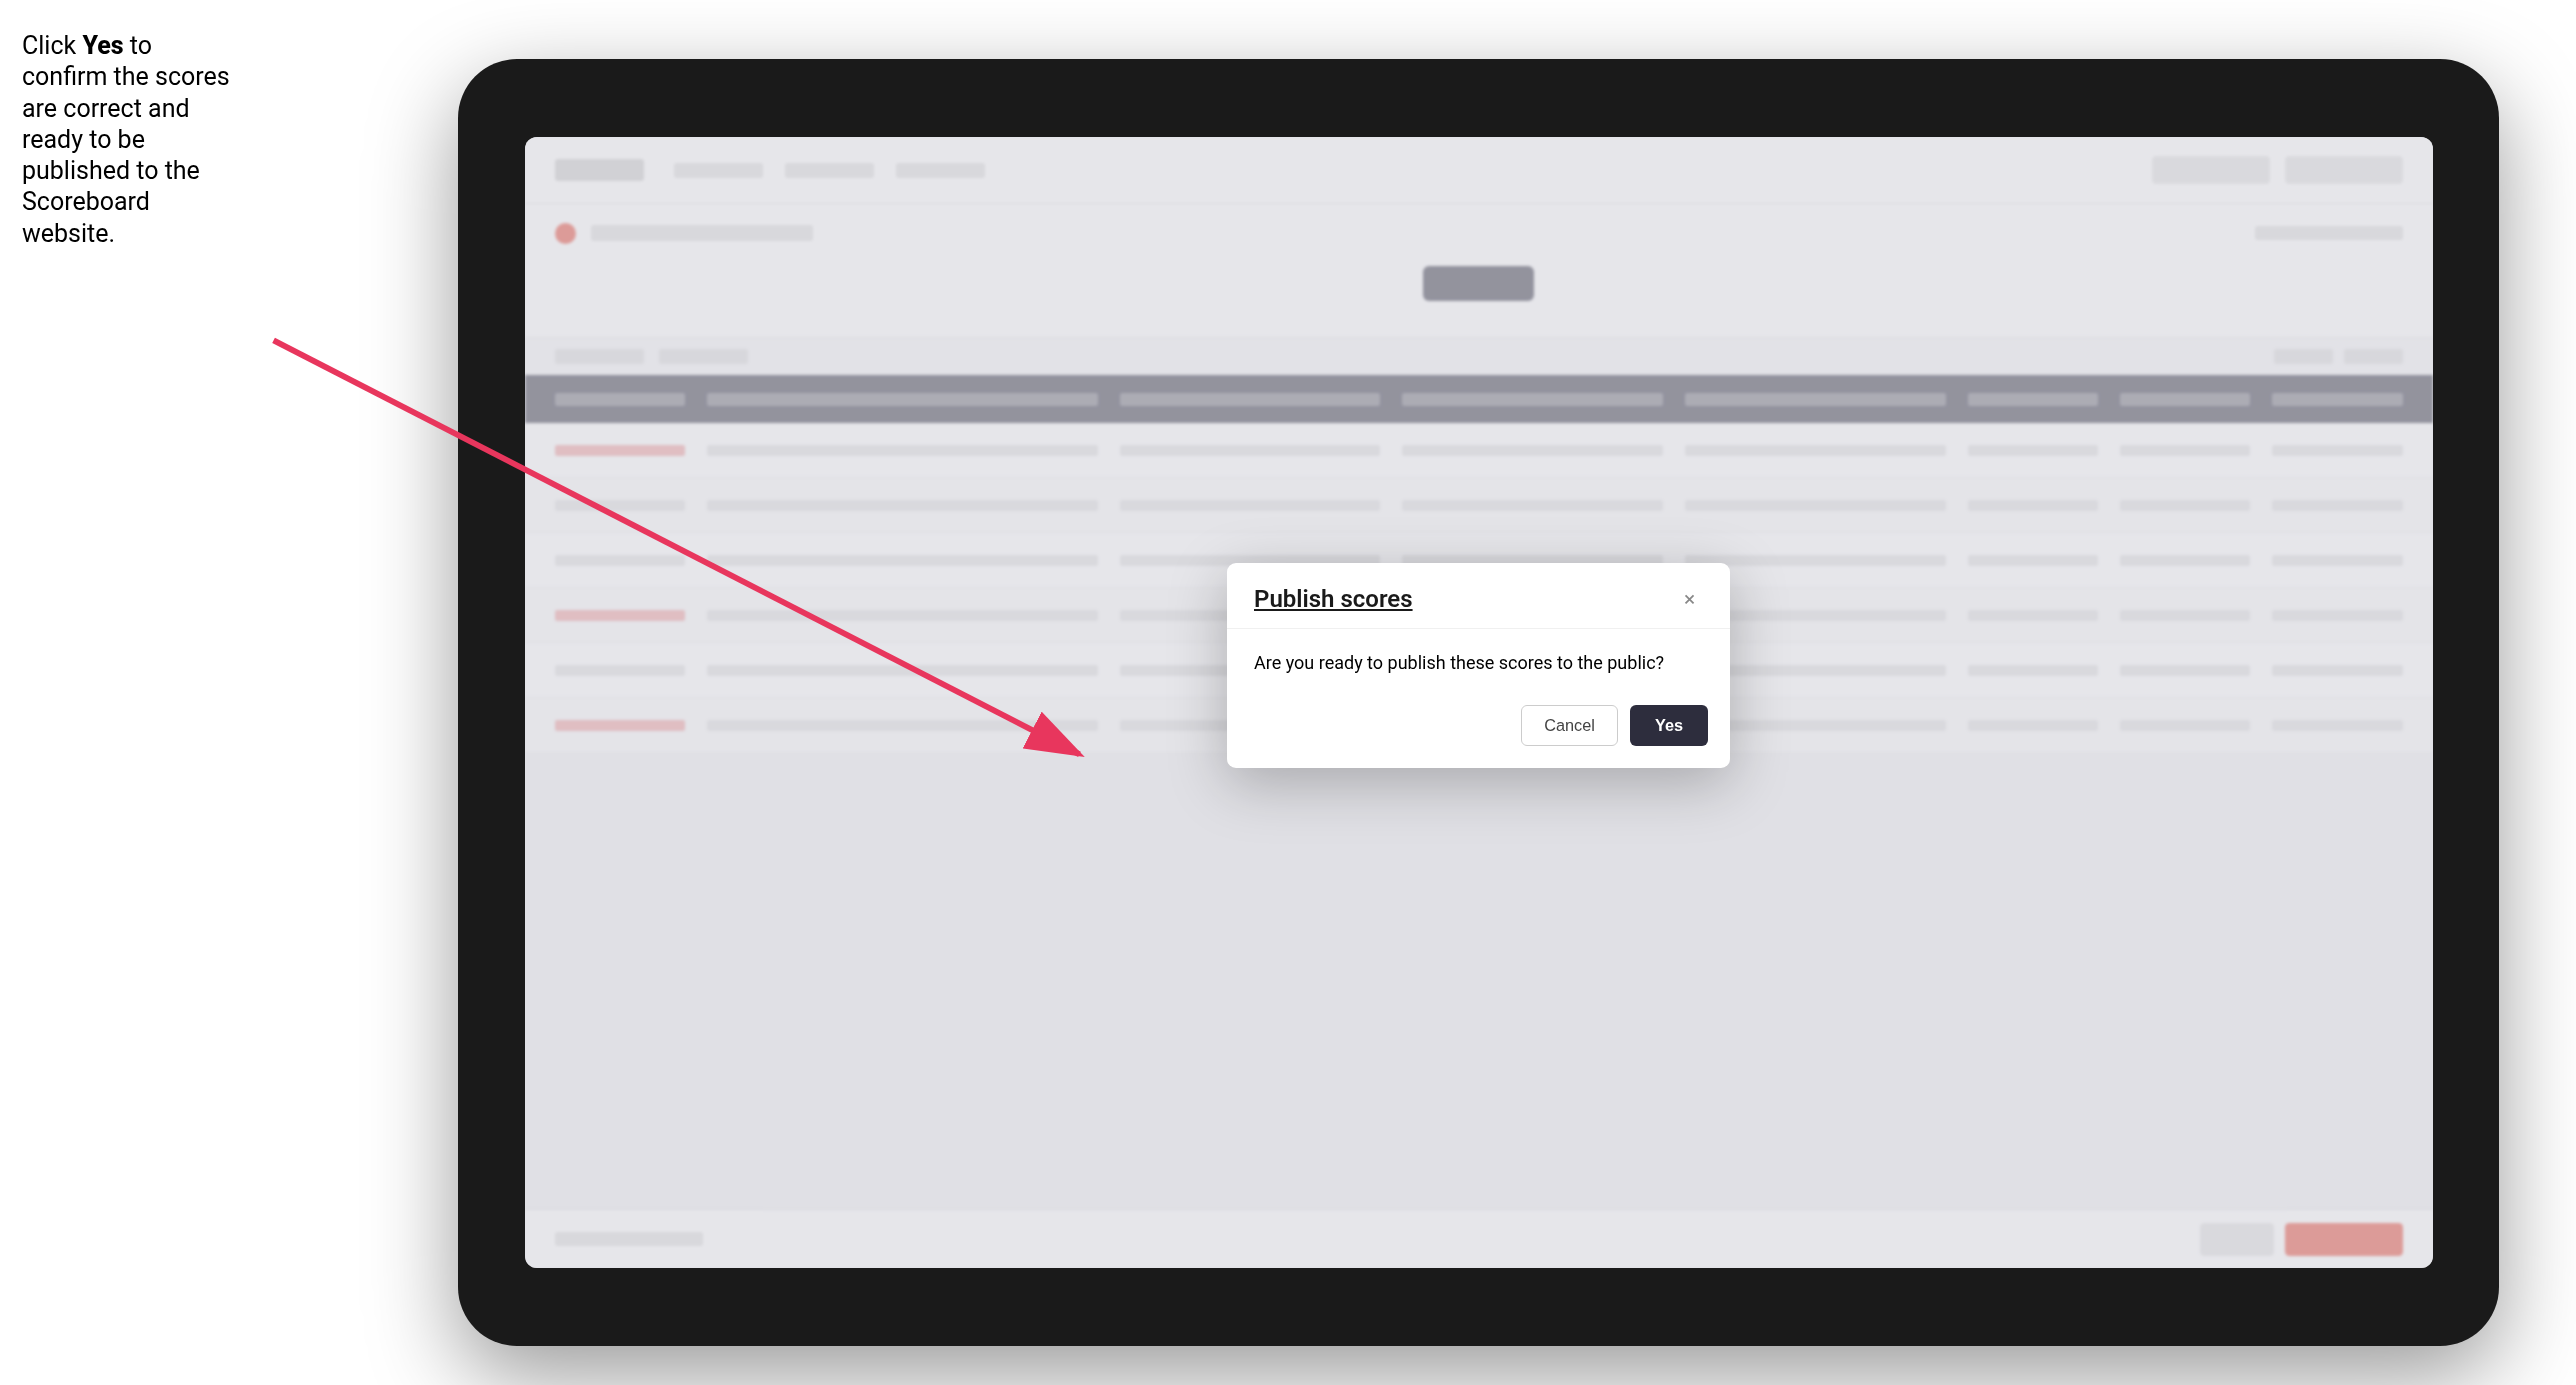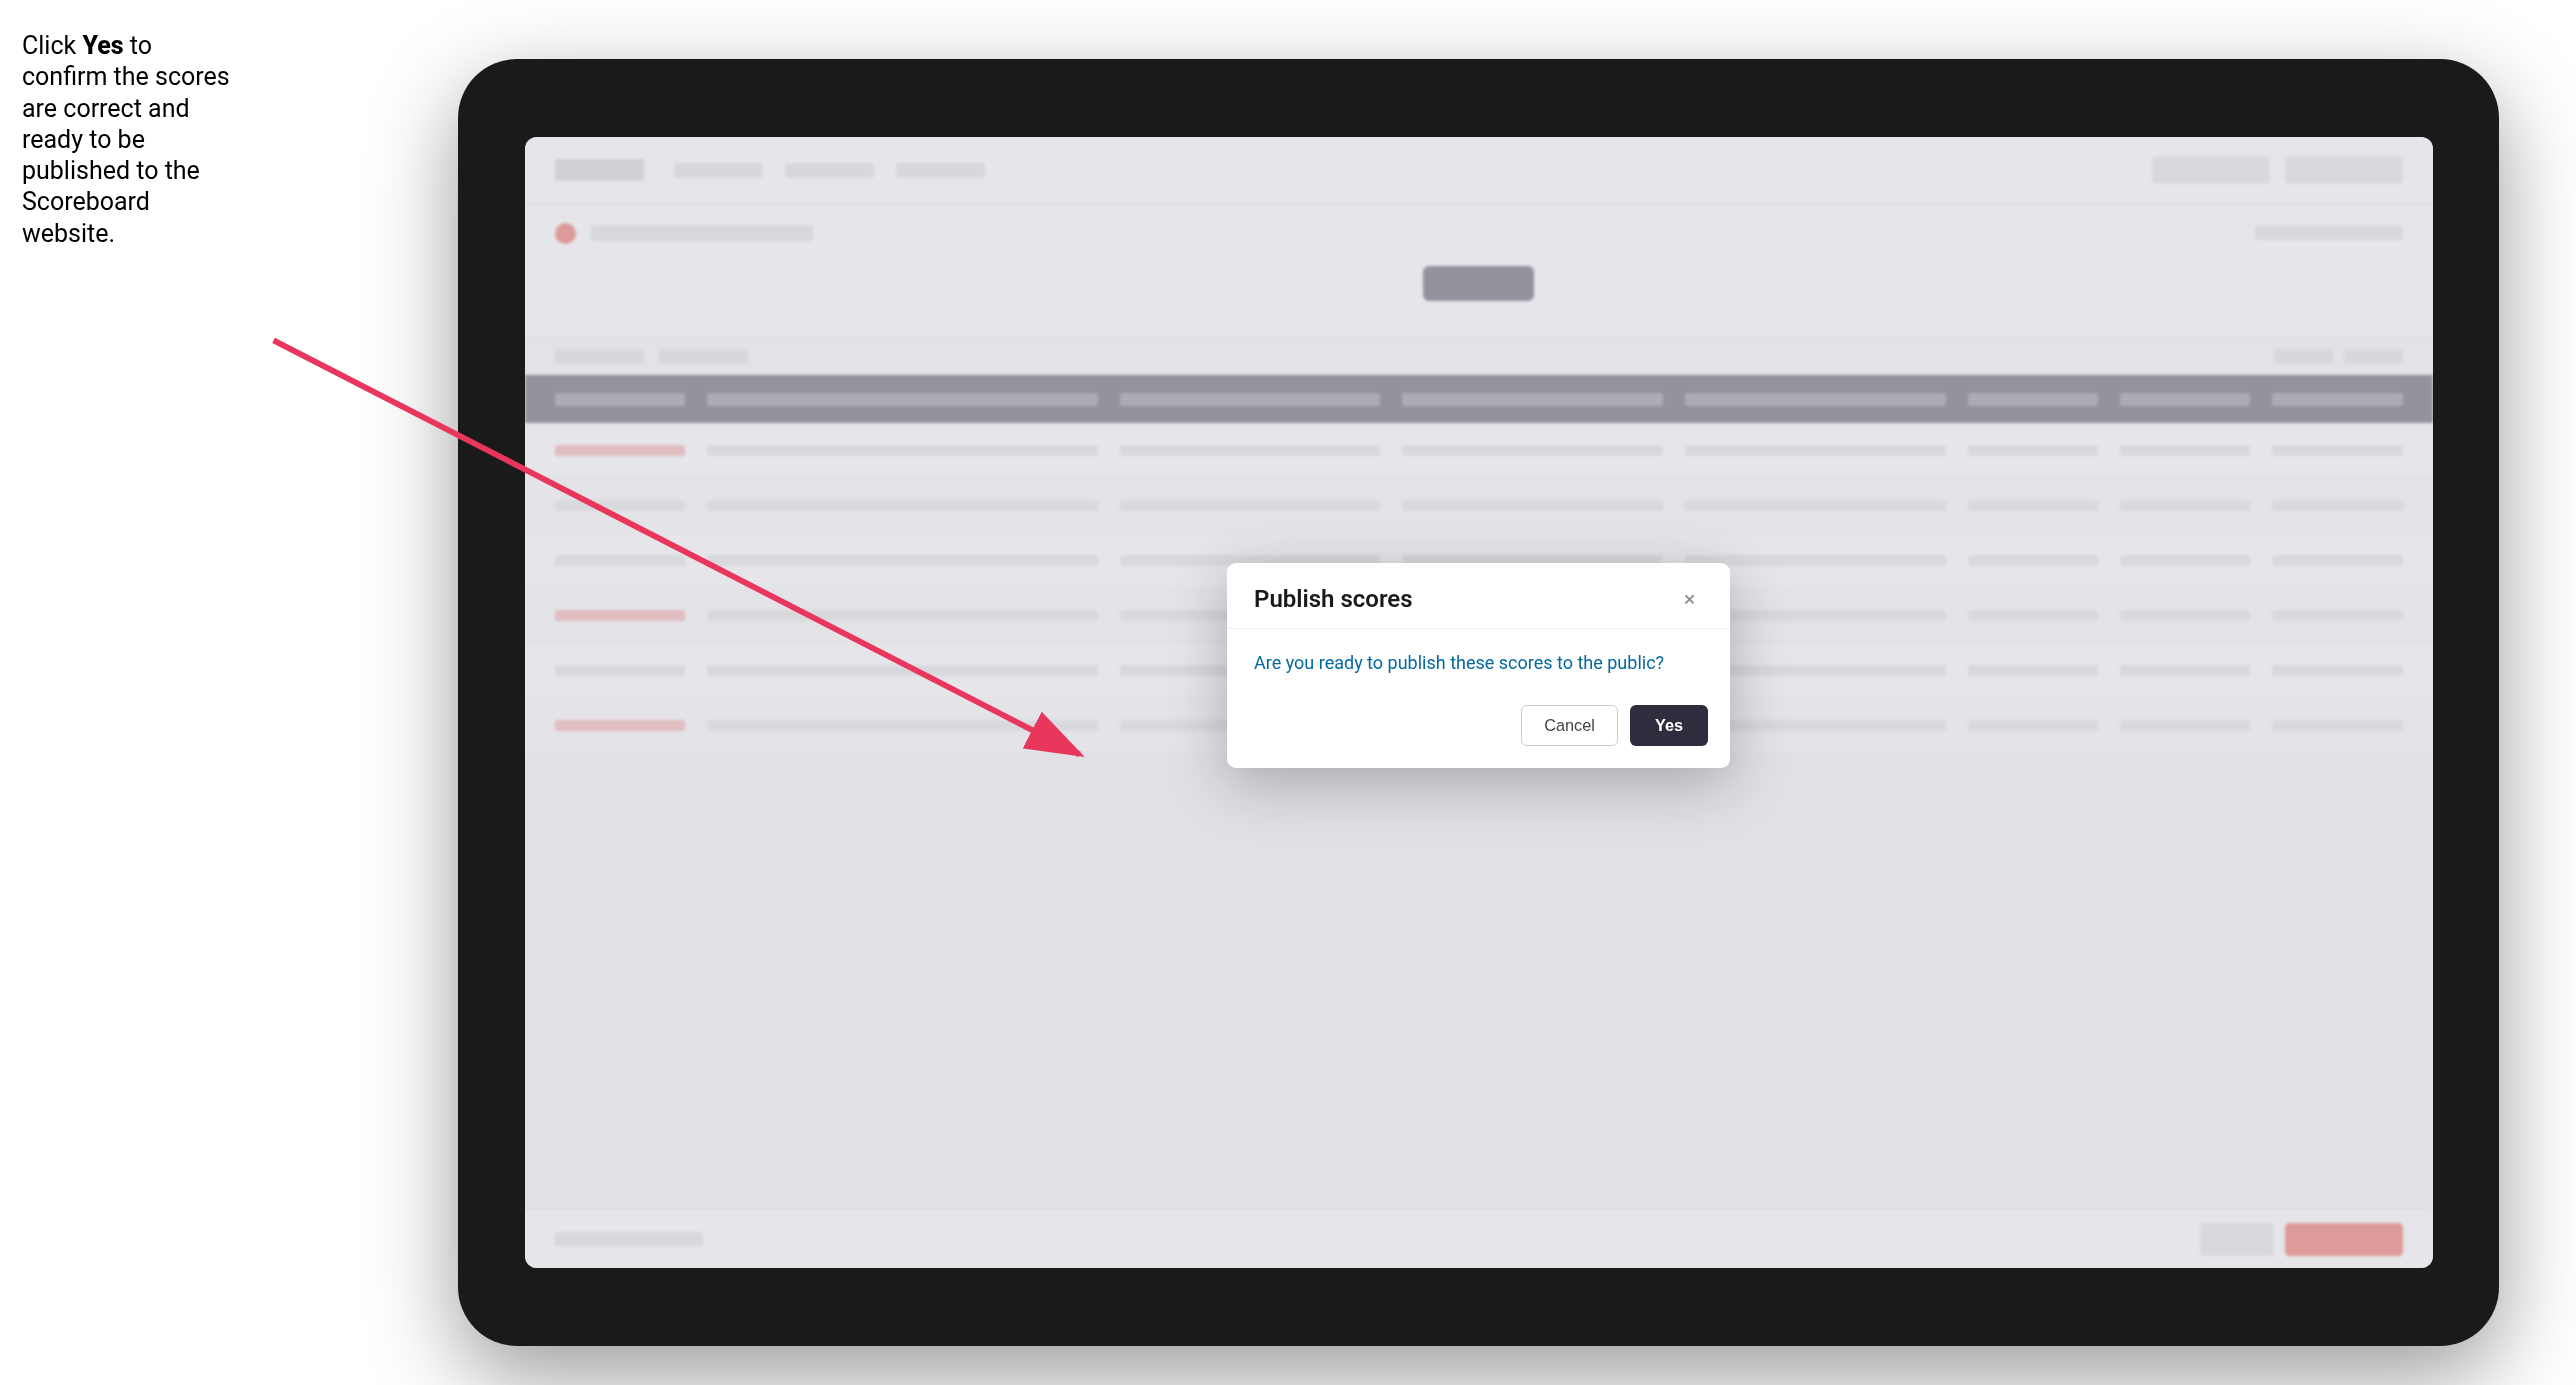--- a/index.html
+++ b/index.html
@@ -272,41 +272,42 @@
       align-items: center;
       justify-content: space-between;
       padding: 22px 27px 15px;
       border-bottom: 0.7px solid #f0f0f0;
     }
 
     .modal-title {
       font-size: 24px;
       font-weight: 600;
       color: #1a1a1a;
+      text-decoration: underline;
     }
 
     .modal-close {
       width: 27px;
       height: 27px;
       display: flex;
       align-items: center;
       justify-content: center;
       cursor: pointer;
       color: #888;
       font-size: 21px;
       border-radius: 50%;
     }
 
     .modal-body {
       padding: 21px 27px 15px;
     }
 
     .modal-message {
       font-size: 18px;
-      color: #0369a1;
+      color: #000000;
       line-height: 1.4;
     }
 
     .modal-footer {
       display: flex;
       justify-content: flex-end;
       gap: 12px;
       padding: 15px 22px 22px;
     }
 

